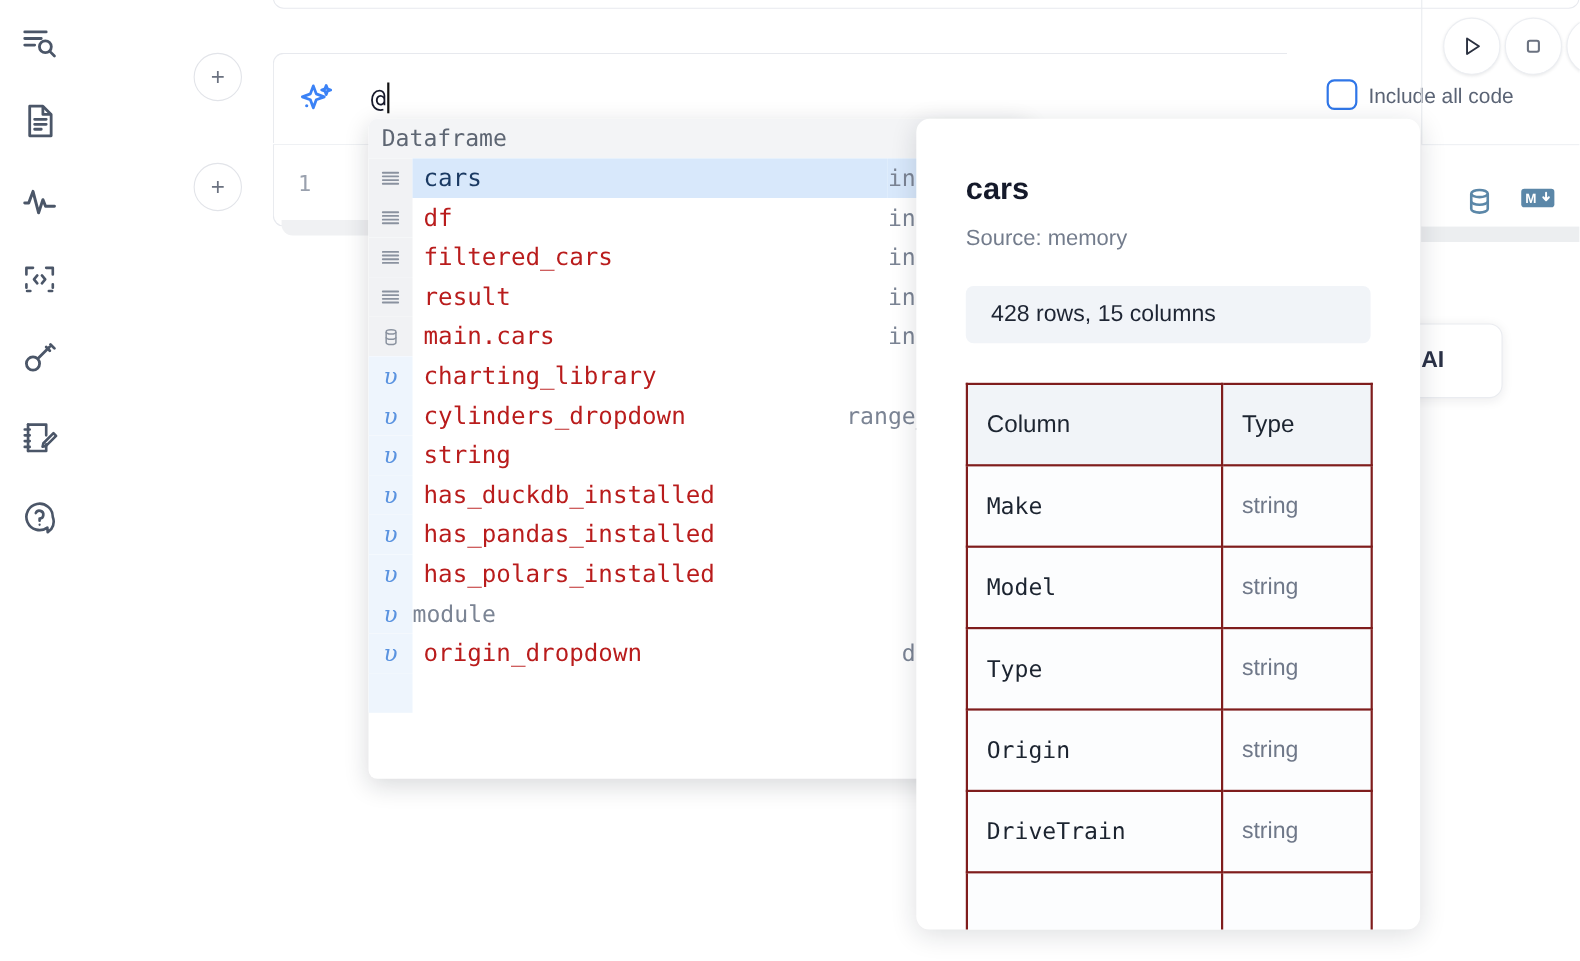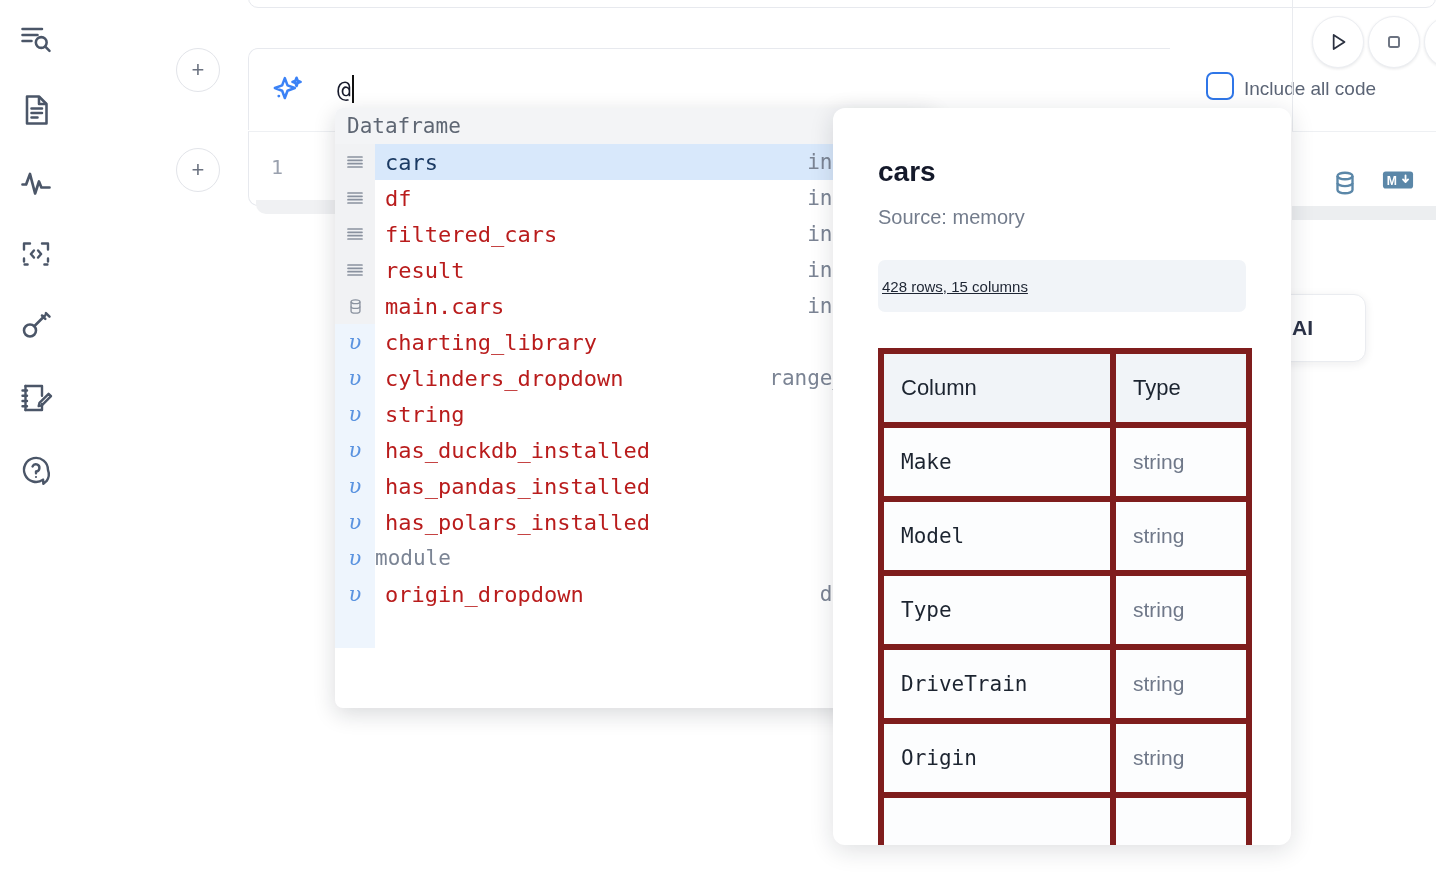--- a/index.html
+++ b/index.html
@@ -156,29 +156,29 @@
     position: absolute; left: 45px; top: 48px;
     font-size: 28px; font-weight: 700; color: #14192a;
   }
   .doc-source {
     position: absolute; left: 45px; top: 98px;
     font-size: 20px; color: #737c8c;
   }
   .doc-shape {
     position: absolute; left: 45px; top: 152px; width: 368px; height: 52px;
     background: #f1f4f8; border-radius: 7px;
-    display: flex; align-items: center; padding-left: 4px;
-    font-size: 15px; color: #1e2533; text-decoration: underline;
+    display: flex; align-items: center; padding-left: 23px;
+    font-size: 21px; color: #1e2533;
   }
   .doc-table {
     position: absolute; left: 45px; top: 240px; width: 368px;
     border-collapse: collapse; table-layout: fixed;
   }
   .doc-table th, .doc-table td {
-    border: 6px solid #7f1d1d; height: 74px; text-align: left;
+    border: 2px solid #7f1d1d; height: 74px; text-align: left;
     padding-left: 17px; vertical-align: middle;
   }
   .doc-table th {
     background: #f1f4f8; font-weight: 400; font-size: 22px; color: #1c2430;
   }
   .doc-table td.col-name {
     font-family: "DejaVu Sans Mono", monospace; font-size: 21px; color: #1c2430;
     background: #fcfdfe;
   }
   .doc-table td.col-type { font-size: 21px; color: #6f7889; background: #fcfdfe; }
@@ -447,28 +447,28 @@
           </tr>
           <tr>
             <td class="col-name">Model</td>
             <td class="col-type">string</td>
           </tr>
           <tr>
             <td class="col-name">Type</td>
             <td class="col-type">string</td>
           </tr>
           <tr>
+            <td class="col-name">Origin</td>
+            <td class="col-type">string</td>
+          </tr>
+          <tr>
             <td class="col-name">DriveTrain</td>
             <td class="col-type">string</td>
           </tr>
           <tr>
-            <td class="col-name">Origin</td>
-            <td class="col-type">string</td>
-          </tr>
-          <tr>
             <td class="col-name"></td>
             <td class="col-type"></td>
           </tr>
         </tbody>
     </table>
   </div>
 
 </div>
 
 </body></html>

